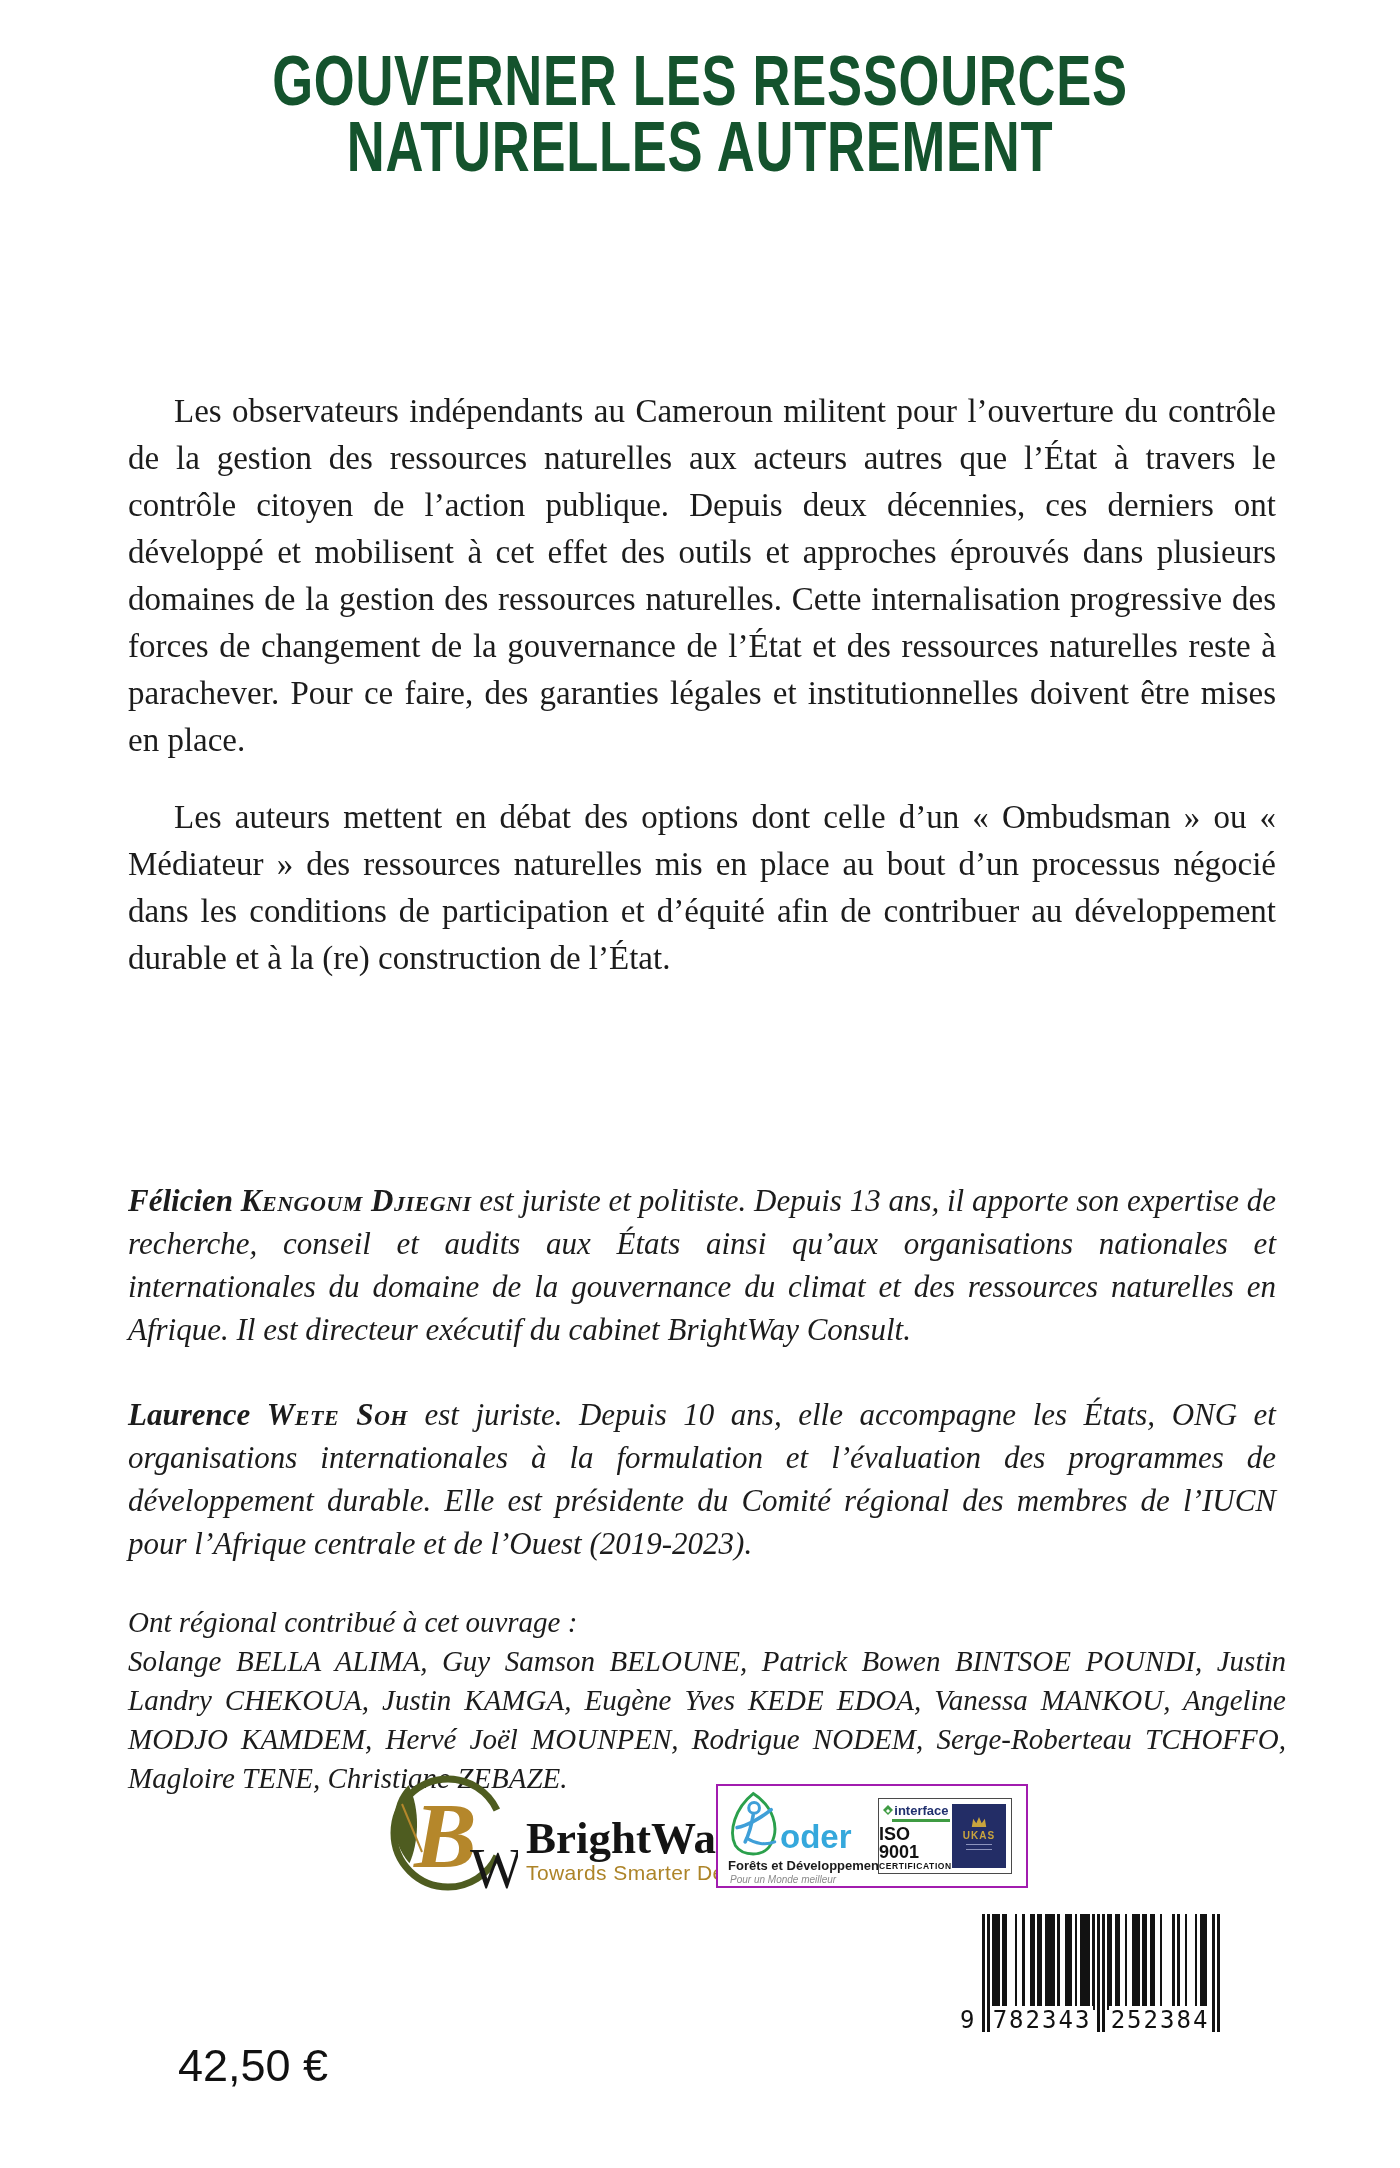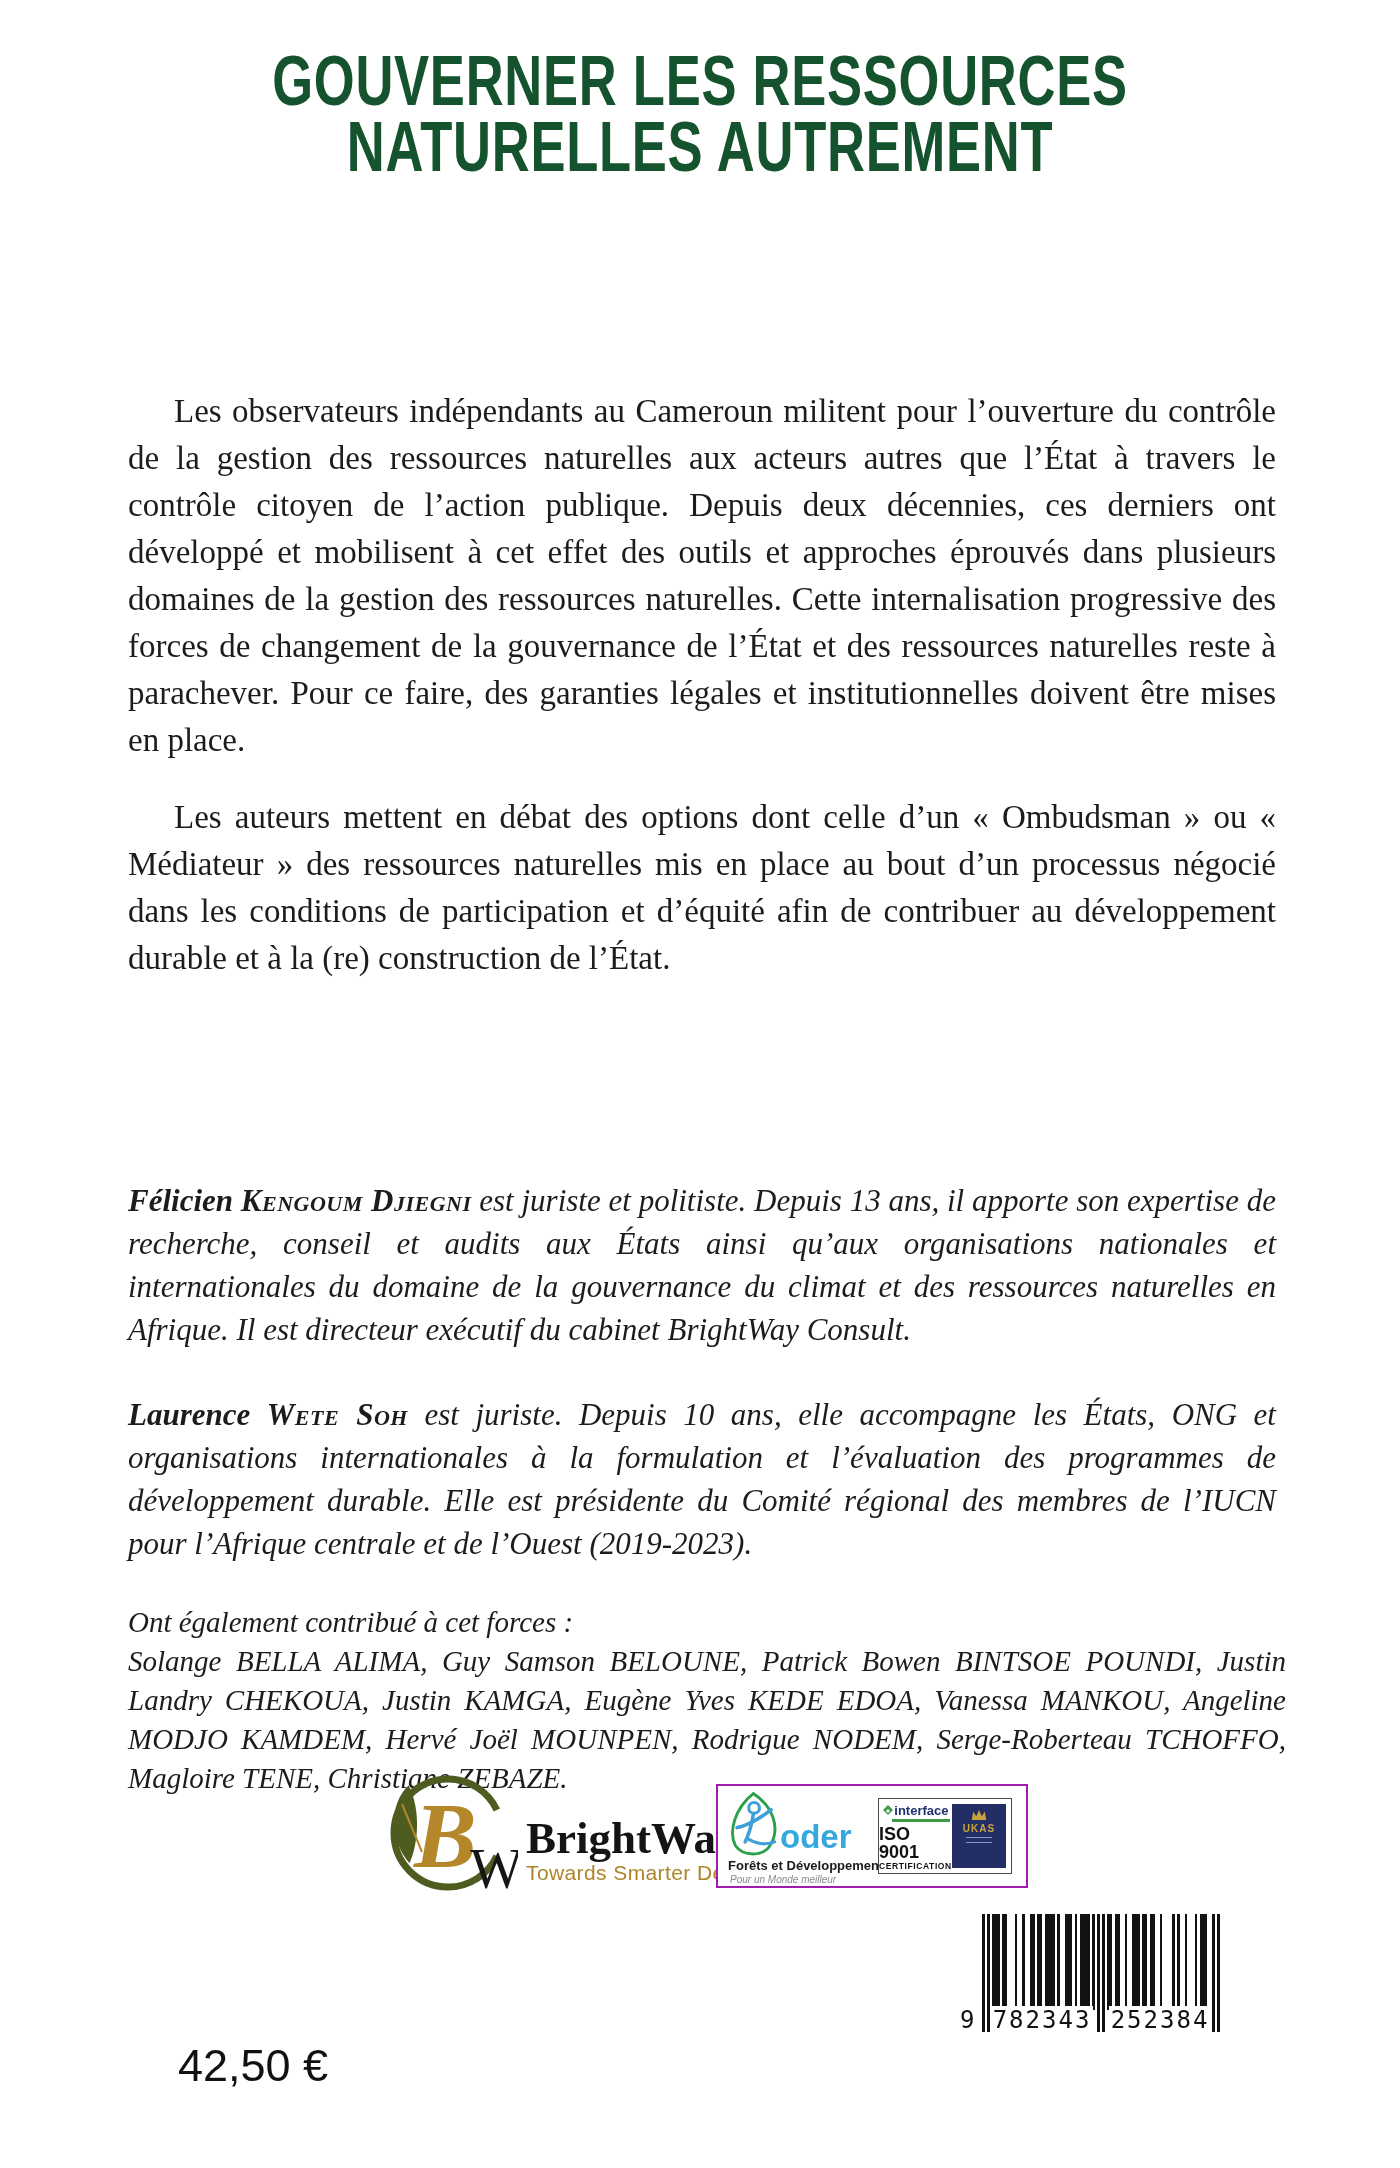--- a/index.html
+++ b/index.html
@@ -54,21 +54,21 @@
   .foder-tag{position:absolute;left:12px;top:88px;
     font-family:"Liberation Sans",sans-serif;font-style:italic;font-size:10px;color:#8a8a8a;white-space:nowrap;}
   .iso-box{position:absolute;left:160px;top:12px;width:134px;height:76px;
     border:1px solid #4a4a4a;box-sizing:border-box;display:flex;background:#fff;}
   .iso-left{flex:1;display:flex;flex-direction:column;align-items:center;justify-content:center;padding-top:2px;}
   .iface-row{display:flex;align-items:center;gap:0;}
   .iface{font-family:"Liberation Sans",sans-serif;font-weight:700;font-size:13px;color:#20306e;}
   .iface-bar{width:58px;height:3px;background:#3f9b43;margin:1px 0 3px 12px;}
   .iso-name{font-family:"Liberation Sans",sans-serif;font-weight:700;font-size:18px;color:#111;line-height:18px;}
   .iso-cert{font-family:"Liberation Sans",sans-serif;font-weight:700;font-size:8.5px;color:#111;letter-spacing:.6px;}
-  .ukas{width:61px;margin:5px 5px 5px 0;background:#232d66;display:flex;flex-direction:column;align-items:center;padding-top:4px;box-sizing:border-box;}
+  .ukas{width:61px;margin:5px 5px 5px 0;background:#232d66;display:flex;flex-direction:column;align-items:center;padding-top:11px;box-sizing:border-box;}
   .ukas-name{font-family:"Liberation Sans",sans-serif;font-weight:700;font-size:10px;color:#c9a43e;letter-spacing:1px;margin-top:1px;}
   .ukas-lines{width:26px;border-top:1px solid #8d94bd;margin-top:3px;padding-top:2px;border-bottom:1px solid #8d94bd;height:2px;}
   
   .barcode{position:absolute;left:982px;top:1914px;width:238px;height:122px;}
   .barcode svg{position:absolute;left:0;top:0;}
   .bc-digit{position:absolute;top:92px;font-family:"DejaVu Sans Mono",monospace;
     font-size:24px;color:#111;background:#fff;line-height:28px;}
   .bc-first{left:-22px;}
   .bc-left{left:9px;width:102px;text-align:center;letter-spacing:2px;}
   .bc-right{left:127px;width:102px;text-align:center;letter-spacing:2px;}
@@ -91,21 +91,21 @@
 
   <div class="synopsis">
     <p>Les observateurs indépendants au Cameroun militent pour l’ouverture du contrôle de la gestion des ressources naturelles aux acteurs autres que l’État à travers le contrôle citoyen de l’action publique. Depuis deux décennies, ces derniers ont développé et mobilisent à cet effet des outils et approches éprouvés dans plusieurs domaines de la gestion des ressources naturelles. Cette internalisation progressive des forces de changement de la gouvernance de l’État et des ressources naturelles reste à parachever. Pour ce faire, des garanties légales et institutionnelles doivent être mises en place.</p>
     <p>Les auteurs mettent en débat des options dont celle d’un « Ombudsman » ou « Médiateur » des ressources naturelles mis en place au bout d’un processus négocié dans les conditions de participation et d’équité afin de contribuer au développement durable et à la (re) construction de l’État.</p>
   </div>
 
   <p class="bio" id="bio1"><span class="bname">Félicien </span><span class="bsc">Kengoum Djiegni</span><span> est juriste et politiste. Depuis 13 ans, il apporte son expertise de recherche, conseil et audits aux États ainsi qu’aux organisations nationales et internationales du domaine de la gouvernance du climat et des ressources naturelles en Afrique. Il est directeur exécutif du cabinet BrightWay Consult.</span></p>
 
   <p class="bio" id="bio2"><span class="bname">Laurence </span><span class="bsc">Wete Soh</span><span> est juriste. Depuis 10 ans, elle accompagne les États, ONG et organisations internationales à la formulation et l’évaluation des programmes de développement durable. Elle est présidente du Comité régional des membres de l’IUCN pour l’Afrique centrale et de l’Ouest (2019-2023).</span></p>
 
-  <p class="contrib"><span class="chead">Ont également contribué à cet forces :</span><span>Solange BELLA ALIMA, Guy Samson BELOUNE, Patrick Bowen BINTSOE POUNDI, Justin Landry CHEKOUA, Justin KAMGA, Eugène Yves KEDE EDOA, Vanessa MANKOU, Angeline MODJO KAMDEM, Hervé Joël MOUNPEN, Rodrigue NODEM, Serge-Roberteau TCHOFFO, Magloire TENE, Christiane ZEBAZE.</span></p>
+  <p class="contrib"><span class="chead">Ont régional contribué à cet ouvrage :</span><span>Solange BELLA ALIMA, Guy Samson BELOUNE, Patrick Bowen BINTSOE POUNDI, Justin Landry CHEKOUA, Justin KAMGA, Eugène Yves KEDE EDOA, Vanessa MANKOU, Angeline MODJO KAMDEM, Hervé Joël MOUNPEN, Rodrigue NODEM, Serge-Roberteau TCHOFFO, Magloire TENE, Christiane ZEBAZE.</span></p>
 
   <div class="brightway">
     <svg class="bw-svg" width="140" height="130" viewBox="0 0 140 130">
       <circle cx="70" cy="63" r="54" fill="none" stroke="#4e5c20" stroke-width="7" pathLength="100" stroke-dasharray="86 14" stroke-dashoffset="93"></circle>
       <path d="M40 16 C16 30 8 64 22 92 C36 74 46 42 40 16 Z" fill="#4e5c20" transform="rotate(-14 32 54)"></path>
       <path d="M24 34 L44 82" stroke="#b5872b" stroke-width="2" fill="none"></path>
       <text x="36" y="97" font-family="'Liberation Serif',serif" font-style="italic" font-weight="700" font-size="94" fill="#b5872b">B</text>
       <text x="92" y="118" font-family="'Liberation Serif',serif" font-size="56" fill="#161616">W</text>
     </svg>
     <div class="bw-text">

